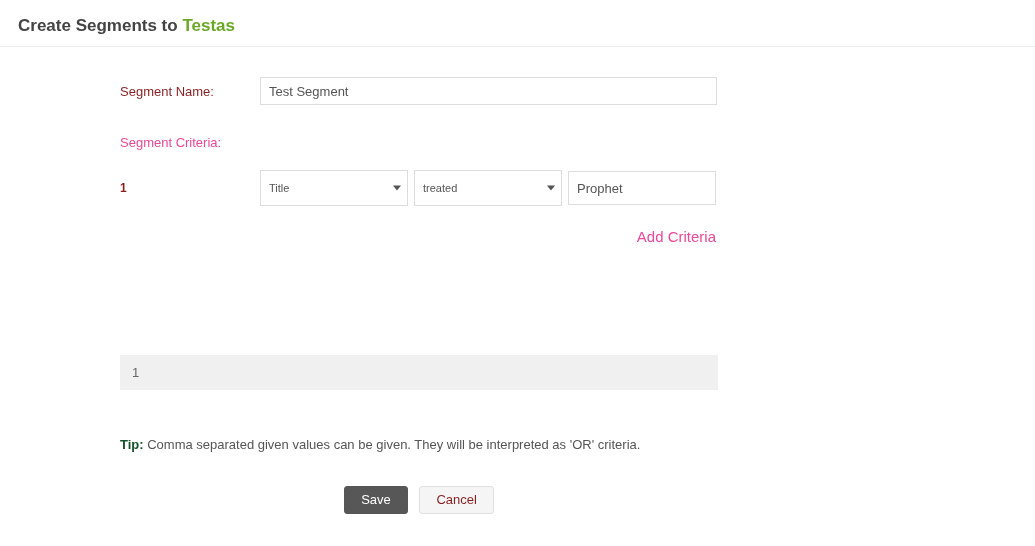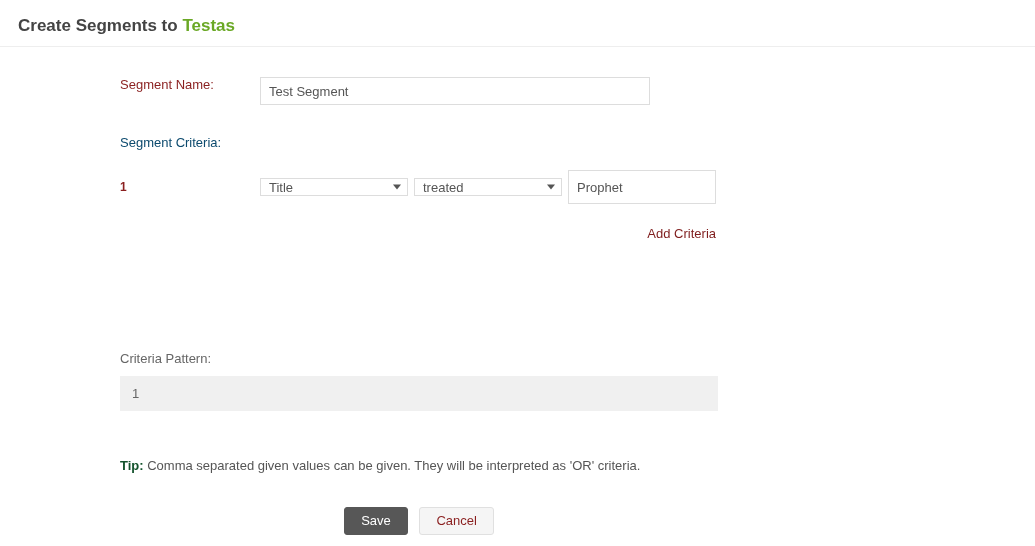--- a/index.html
+++ b/index.html
@@ -26,64 +26,64 @@
   .header-accent {
     color: #6aa825;
     font-weight: bold;
   }
   .content {
     padding: 30px 0 0 120px;
     width: 1020px;
   }
   .form-row {
     display: flex;
-    align-items: flex-start;
+    align-items: center;
     margin-bottom: 30px;
   }
   .label-col {
     width: 140px;
     color: #8a1f1f;
     font-size: 13px;
   }
   .input-col input[type="text"].wide {
-    width: 390px;
+    width: 457px;
     height: 28px;
     border: 1px solid #ddd;
     padding: 0 8px;
     font-size: 13px;
     color: #555;
   }
   .criteria-block {
     margin-top: 4px;
   }
   .criteria-label {
-    color: #0c4a6e;
+    color: #ec4899;
     font-size: 13px;
     margin-bottom: 20px;
   }
   .criteria-row {
     display: flex;
     align-items: center;
   }
   .criteria-num {
     width: 140px;
     color: #8a1f1f;
     font-size: 12px;
     font-weight: bold;
   }
   .sel {
     position: relative;
     display: inline-flex;
     align-items: center;
-    height: 18px;
+    height: 36px;
     border: 1px solid #ddd;
     background: #fff;
     padding: 0 22px 0 8px;
     margin-right: 6px;
-    font-size: 13px;
+    font-size: 11px;
     color: #555;
     cursor: pointer;
   }
   .sel .caret {
     position: absolute;
     right: 6px;
     top: 50%;
     transform: translateY(-50%);
     width: 0; height: 0;
     border-left: 4px solid transparent;
@@ -100,23 +100,23 @@
     font-size: 13px;
     color: #555;
   }
   .add-criteria {
     margin-top: 22px;
     margin-left: 140px;
     width: 456px;
     text-align: right;
   }
   .add-criteria a {
-    color: #7f1d1d;
+    color: #ec4899;
     text-decoration: none;
-    font-size: 13px;
+    font-size: 15px;
     cursor: pointer;
     margin-top: 48px;
   }
   .pattern-section {
     margin-top: 110px;
   }
   .pattern-label {
     color: #666;
     font-size: 13px;
     margin-bottom: 10px;
@@ -197,21 +197,20 @@
         </div>
         <input type="text" class="val-input" value="Prophet" style="">
       </div>
 
       <div class="add-criteria">
         <a>Add Criteria</a>
       </div>
     </div>
 
     <div class="pattern-section">
-      <div class="pattern-label">Criteria Pattern:</div>
       <div class="pattern-box">
         <span>1</span>
       </div>
     </div>
 
     <div class="hints">
       <div>
         <b>Tip: </b><span>Comma separated given values can be given. They will be interpreted as 'OR' criteria.</span>
       </div>
     </div>

